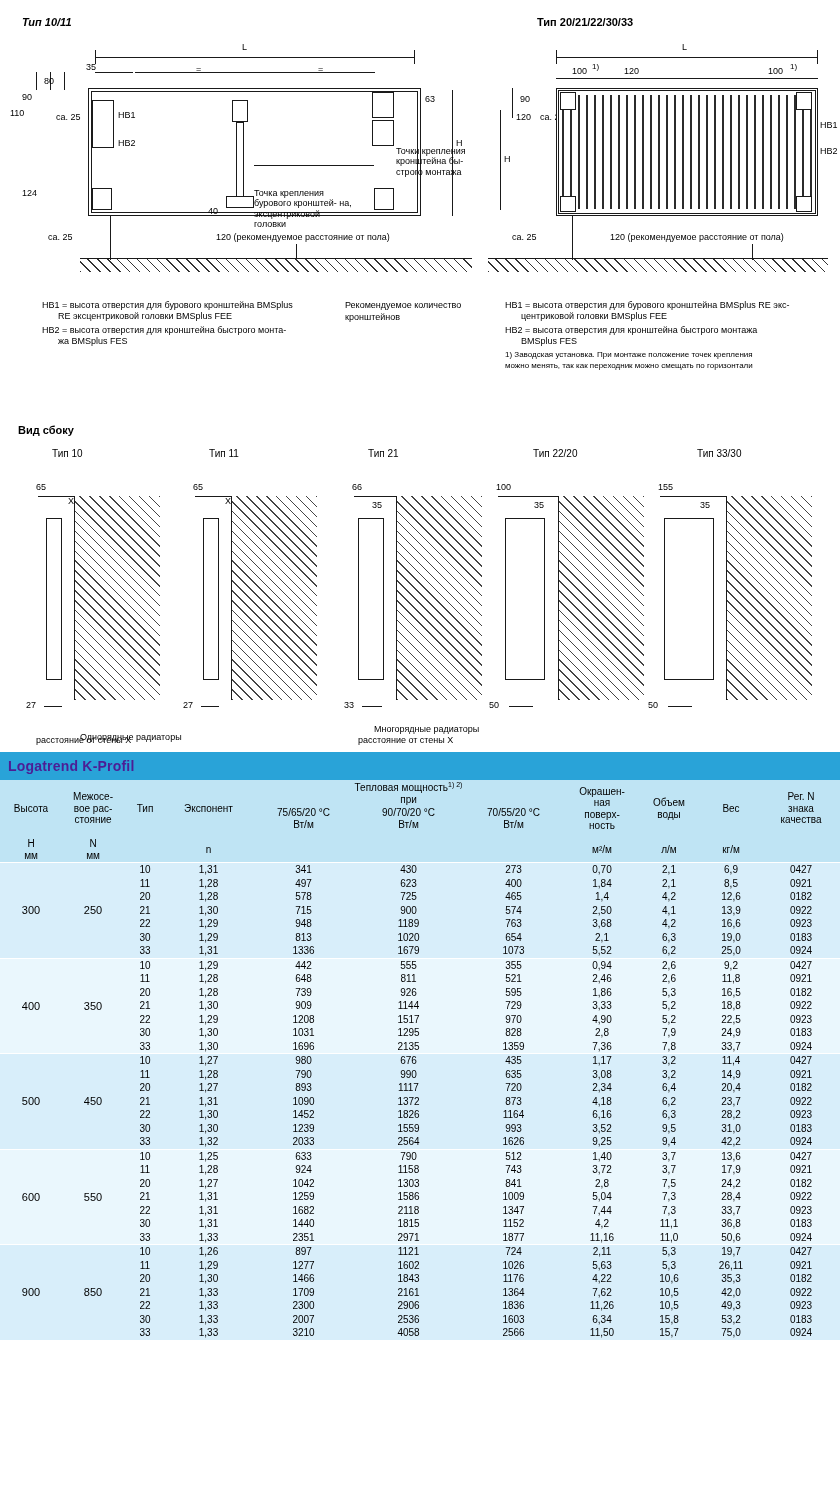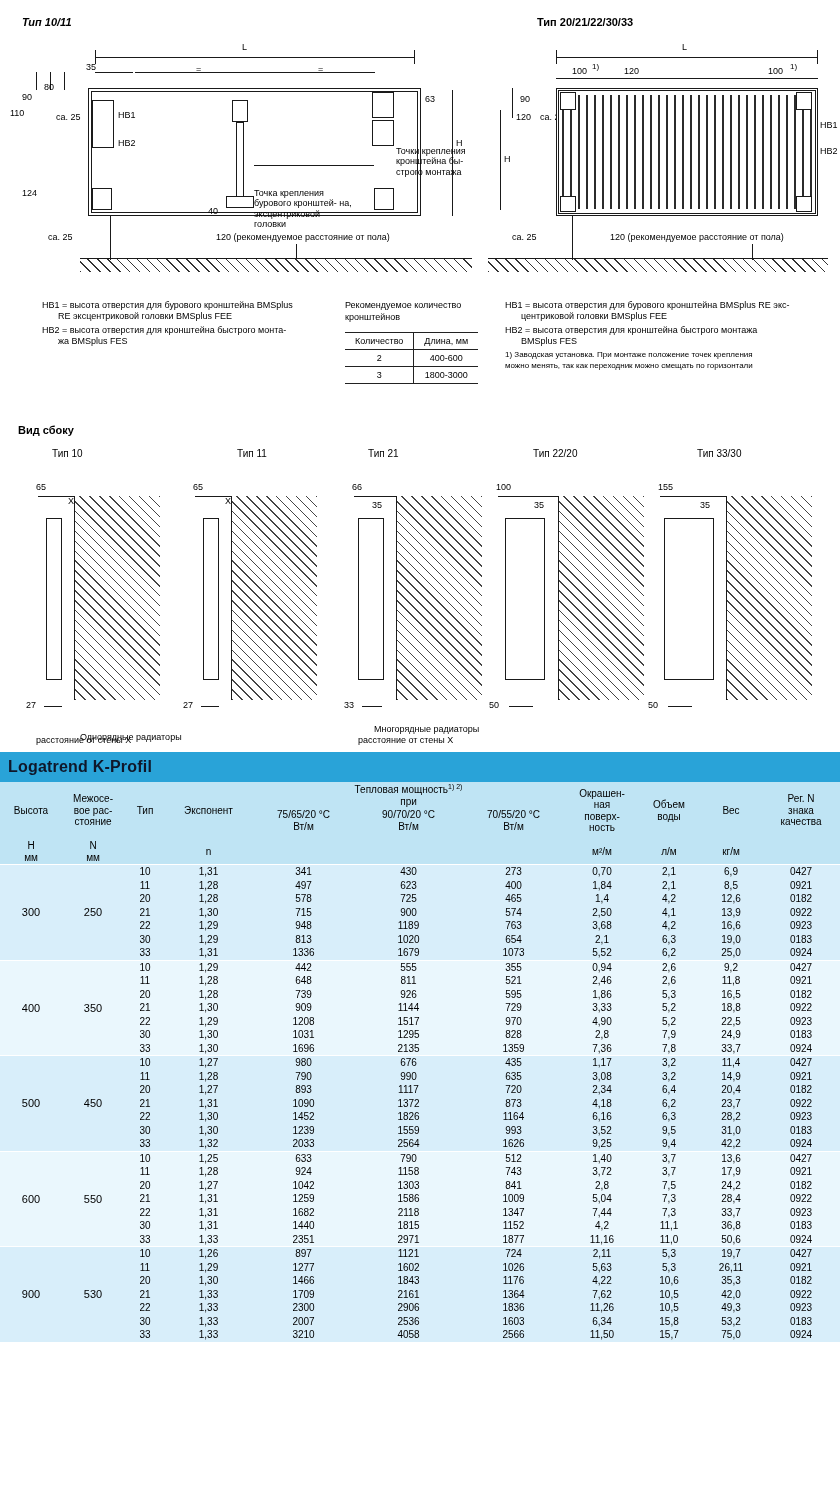--- a/index.html
+++ b/index.html
@@ -77,23 +77,23 @@
     font-weight: normal;
   }
   .count-table tr:first-child th { border-top: 1px solid #222; border-bottom: 1px solid #222;}
   .count-table td.mid { border-right: 1px solid #222; }
   .count-table th.mid { border-right: 1px solid #222; }
 
   
   .section-bar {
     width: 840px;
     background: #29a3d8;
-    color: #0f172a;
+    color: #4c1d95;
     font-weight: bold;
-    font-size: 16px;
+    font-size: 14px;
     padding: 6px 8px;
     letter-spacing: .2px;
   }
 
   
   table.data {
     border-collapse: collapse;
     width: 840px;
     font-size: 10px;
   }
@@ -133,21 +133,21 @@
   <div class="lbl" style="left:86px; top:62px;">35</div>
   <div class="lbl" style="left:196px; top:64px;">=</div>
   <div class="lbl" style="left:318px; top:64px;">=</div>
   <div class="thin hline" style="left:135px; top:72px; width:240px;"></div>
 
   <div class="thin vline" style="left:36px; top:72px; height:18px;"></div>
   <div class="thin vline" style="left:50px; top:72px; height:18px;"></div>
   <div class="thin vline" style="left:64px; top:72px; height:18px;"></div>
 
   <div class="lbl" style="left:22px; top:92px;">90</div>
-  <div class="lbl" style="left:44px; top:82px;">80</div>
+  <div class="lbl" style="left:44px; top:76px;">80</div>
   <div class="lbl" style="left:10px; top:108px;">110</div>
   <div class="lbl" style="left:56px; top:112px;">ca. 25</div>
   <div class="lbl" style="left:22px; top:188px;">124</div>
 
   <div class="rect-outline" style="left:88px; top:88px; width:333px; height:128px;"></div>
   <div class="rect-outline" style="left:91px; top:91px; width:327px; height:122px; border-width:.7px;"></div>
 
   <div class="rect-outline" style="left:92px; top:100px; width:22px; height:48px; border-width:.8px;"></div>
   <div class="rect-outline" style="left:372px; top:92px; width:22px; height:26px; border-width:.8px;"></div>
   <div class="rect-outline" style="left:372px; top:120px; width:22px; height:26px; border-width:.8px;"></div>
@@ -231,49 +231,33 @@
 
   <div class="lbl" style="left:505px; top:300px;">HB1 = высота отверстия для бурового кронштейна BMSplus RE экс-</div>
   <div class="lbl" style="left:521px; top:311px;">центриковой головки BMSplus FEE</div>
   <div class="lbl" style="left:505px; top:325px;">HB2 = высота отверстия для кронштейна быстрого монтажа</div>
   <div class="lbl" style="left:521px; top:336px;">BMSplus FES</div>
   <div class="lbl sm" style="left:505px; top:350px;">1) Заводская установка. При монтаже положение точек крепления</div>
   <div class="lbl sm" style="left:505px; top:361px;">можно менять, так как переходник можно смещать по горизонтали</div>
 
   <div class="lbl" style="left:345px; top:300px;">Рекомендуемое количество</div>
   <div class="lbl" style="left:345px; top:312px;">кронштейнов</div>
-  <table class="count-table" style="left:345px; top:332px;">
-    <tbody>
-        <tr>
-      <th class="mid">Количество</th>
-      <th>Длина, мм</th>
-    </tr>
-    <tr>
-      <td class="mid">2</td>
-      <td>400-600</td>
-    </tr>
-    <tr>
-      <td class="mid">3</td>
-      <td>1800-3000</td>
-    </tr>
-  </tbody>
-    </table>
 
   <div class="dr-title" style="left:18px; top:424px; font-size:11px;">Вид сбоку</div>
 
   <div class="lbl" style="left:52px; top:448px; font-size:10px;">Тип 10</div>
   <div class="lbl" style="left:36px; top:482px;">65</div>
   <div class="thin hline" style="left:38px; top:496px; width:36px;"></div>
   <div class="hatchwall" style="left:74px; top:496px; width:86px; height:204px;"></div>
   <div class="rect-outline" style="left:46px; top:518px; width:16px; height:162px;"></div>
   <div class="lbl" style="left:68px; top:496px;">X</div>
   <div class="lbl" style="left:26px; top:700px;">27</div>
   <div class="thin hline" style="left:44px; top:706px; width:18px;"></div>
 
-  <div class="lbl" style="left:209px; top:448px; font-size:10px;margin-left:28px;">Тип 11</div>
+  <div class="lbl" style="left:209px; top:448px; font-size:10px;">Тип 11</div>
   <div class="lbl" style="left:193px; top:482px;">65</div>
   <div class="thin hline" style="left:195px; top:496px; width:36px;"></div>
   <div class="hatchwall" style="left:231px; top:496px; width:86px; height:204px;"></div>
   <div class="rect-outline" style="left:203px; top:518px; width:16px; height:162px;"></div>
   <div class="lbl" style="left:225px; top:496px;">X</div>
   <div class="lbl" style="left:183px; top:700px;">27</div>
   <div class="thin hline" style="left:201px; top:706px; width:18px;"></div>
 
   <div class="lbl" style="left:368px; top:448px; font-size:10px;">Тип 21</div>
   <div class="lbl" style="left:352px; top:482px;">66</div>
@@ -688,21 +672,21 @@
         <td>2351</td>
         <td>2971</td>
         <td>1877</td>
         <td>11,16</td>
         <td>11,0</td>
         <td>50,6</td>
         <td>0924</td>
       </tr>
       <tr class="grp-a grpstart">
         <td class="h" rowspan="7">900</td>
-        <td class="n" rowspan="7">530</td>
+        <td class="n" rowspan="7">850</td>
         <td>10</td>
         <td>1,26</td>
         <td>897</td>
         <td>1121</td>
         <td>724</td>
         <td>2,11</td>
         <td>5,3</td>
         <td>19,7</td>
         <td>0427</td>
       </tr>

